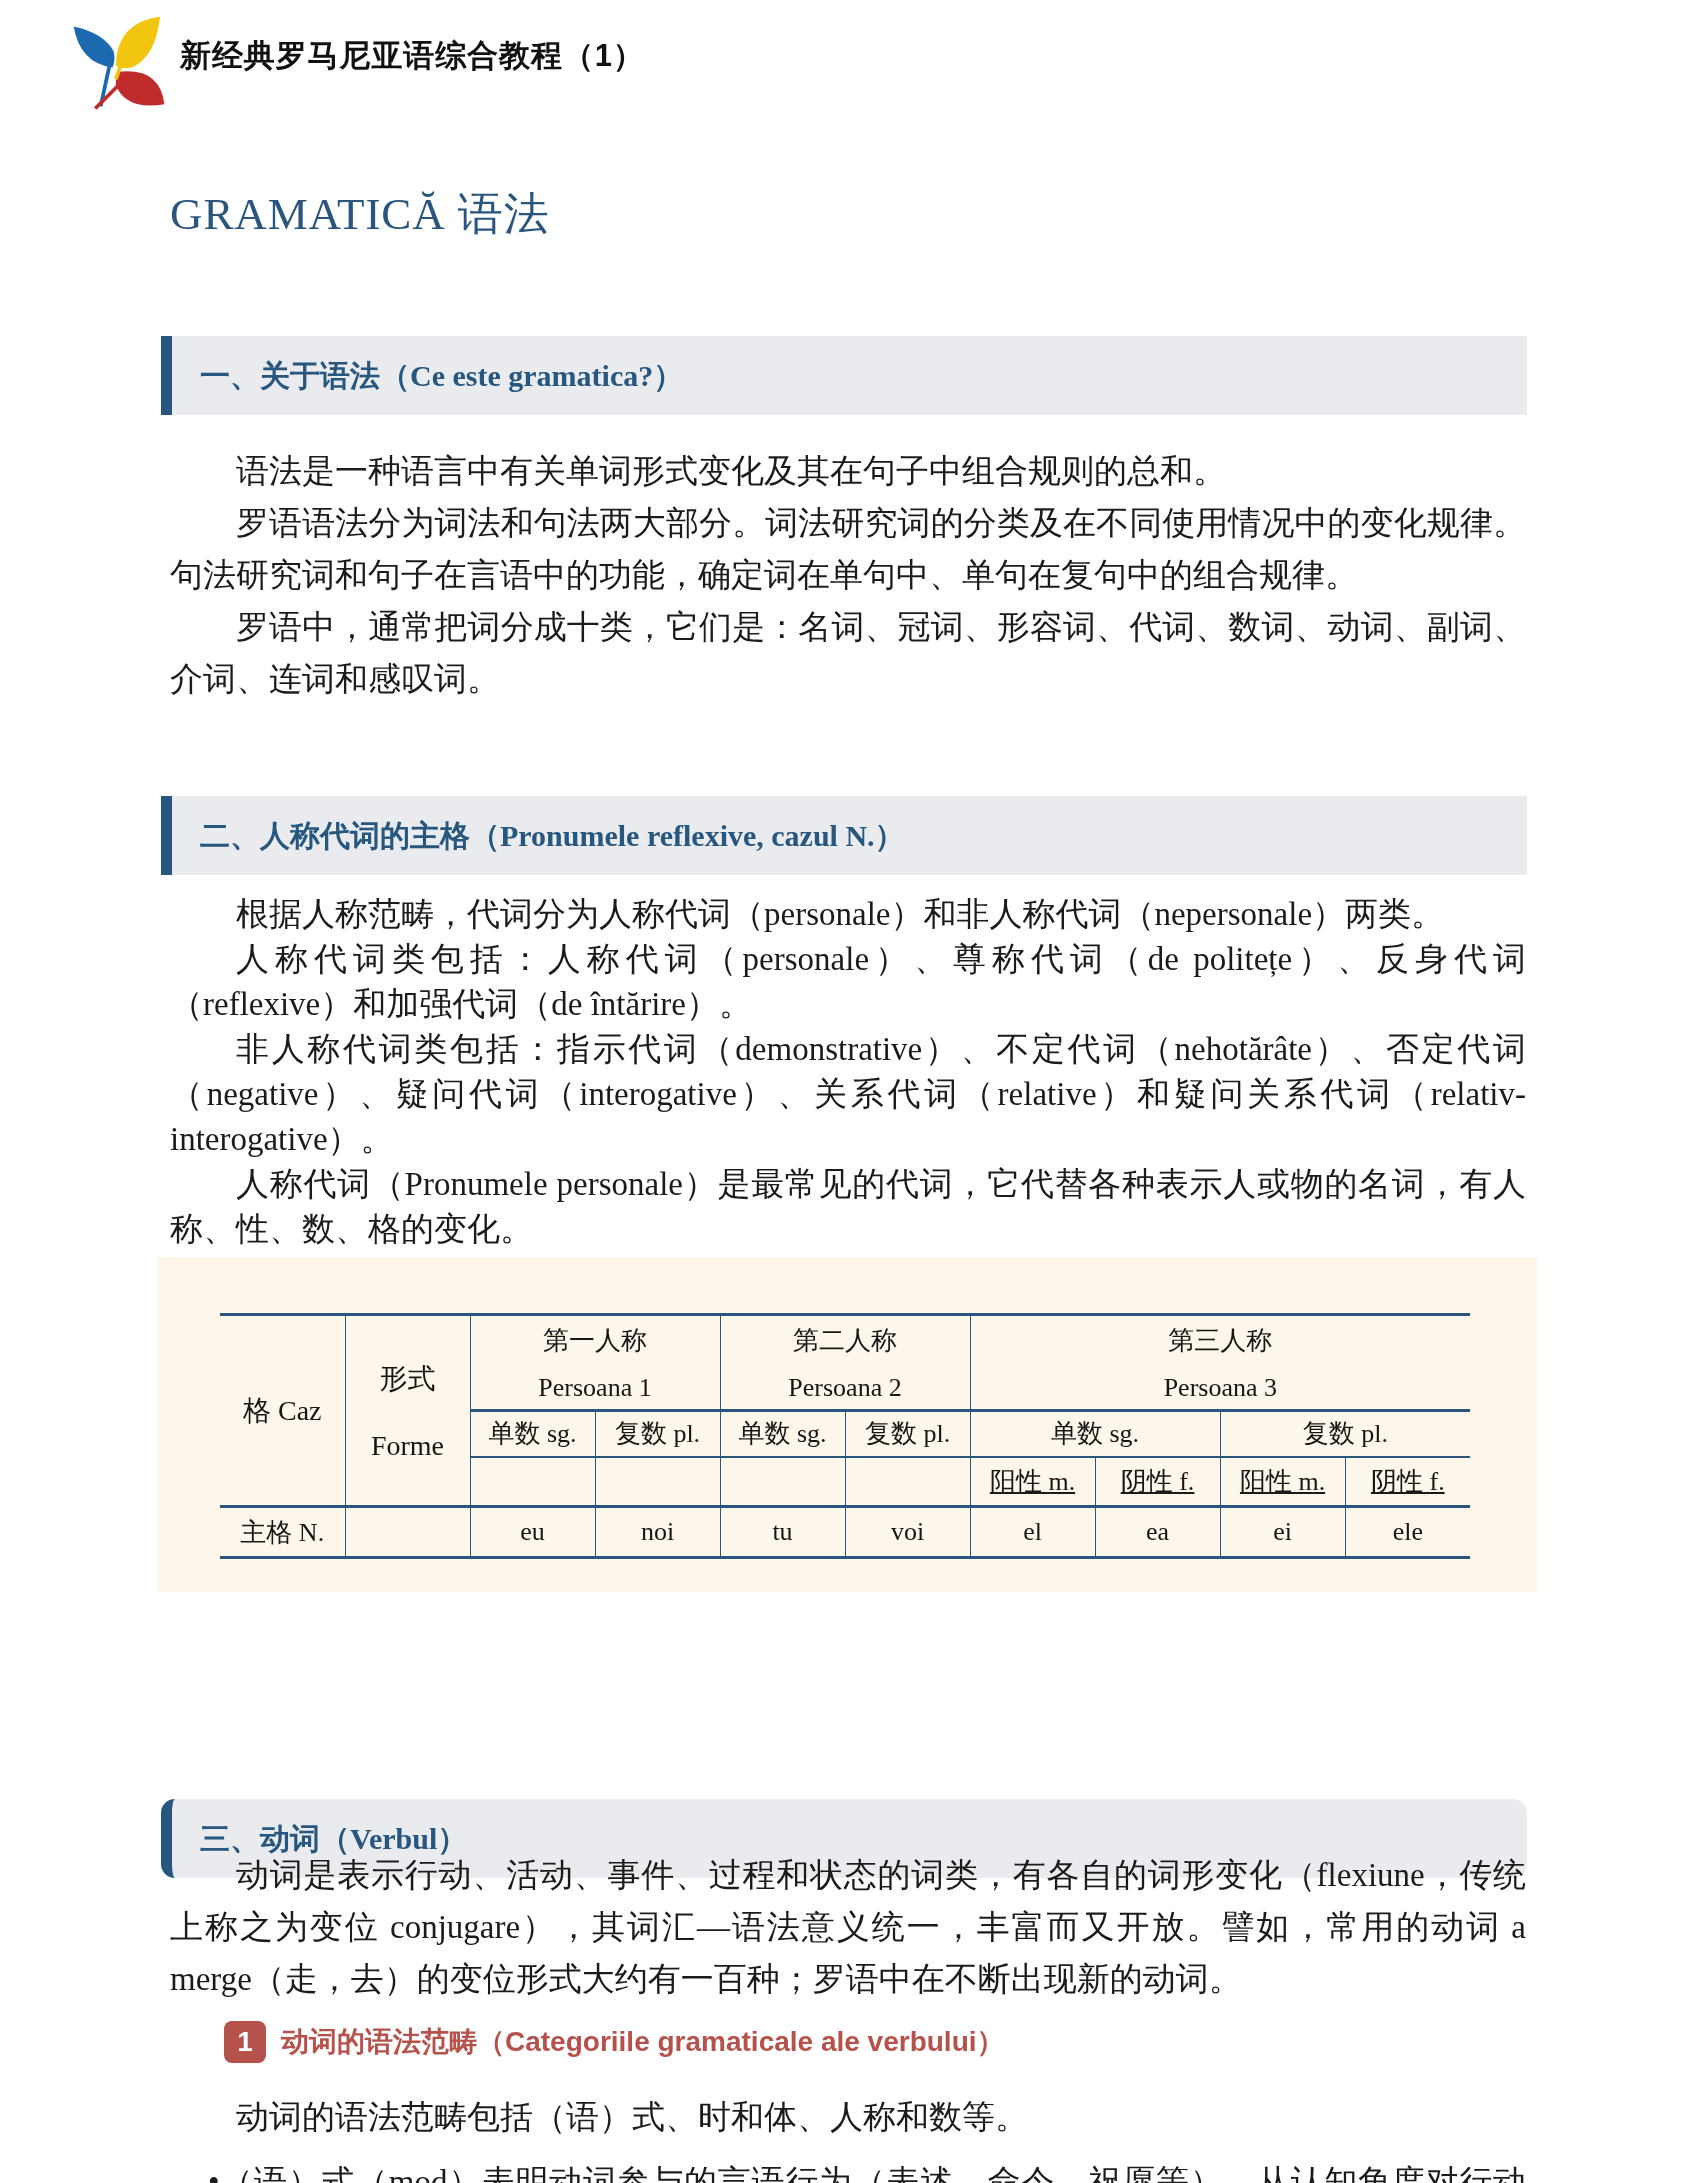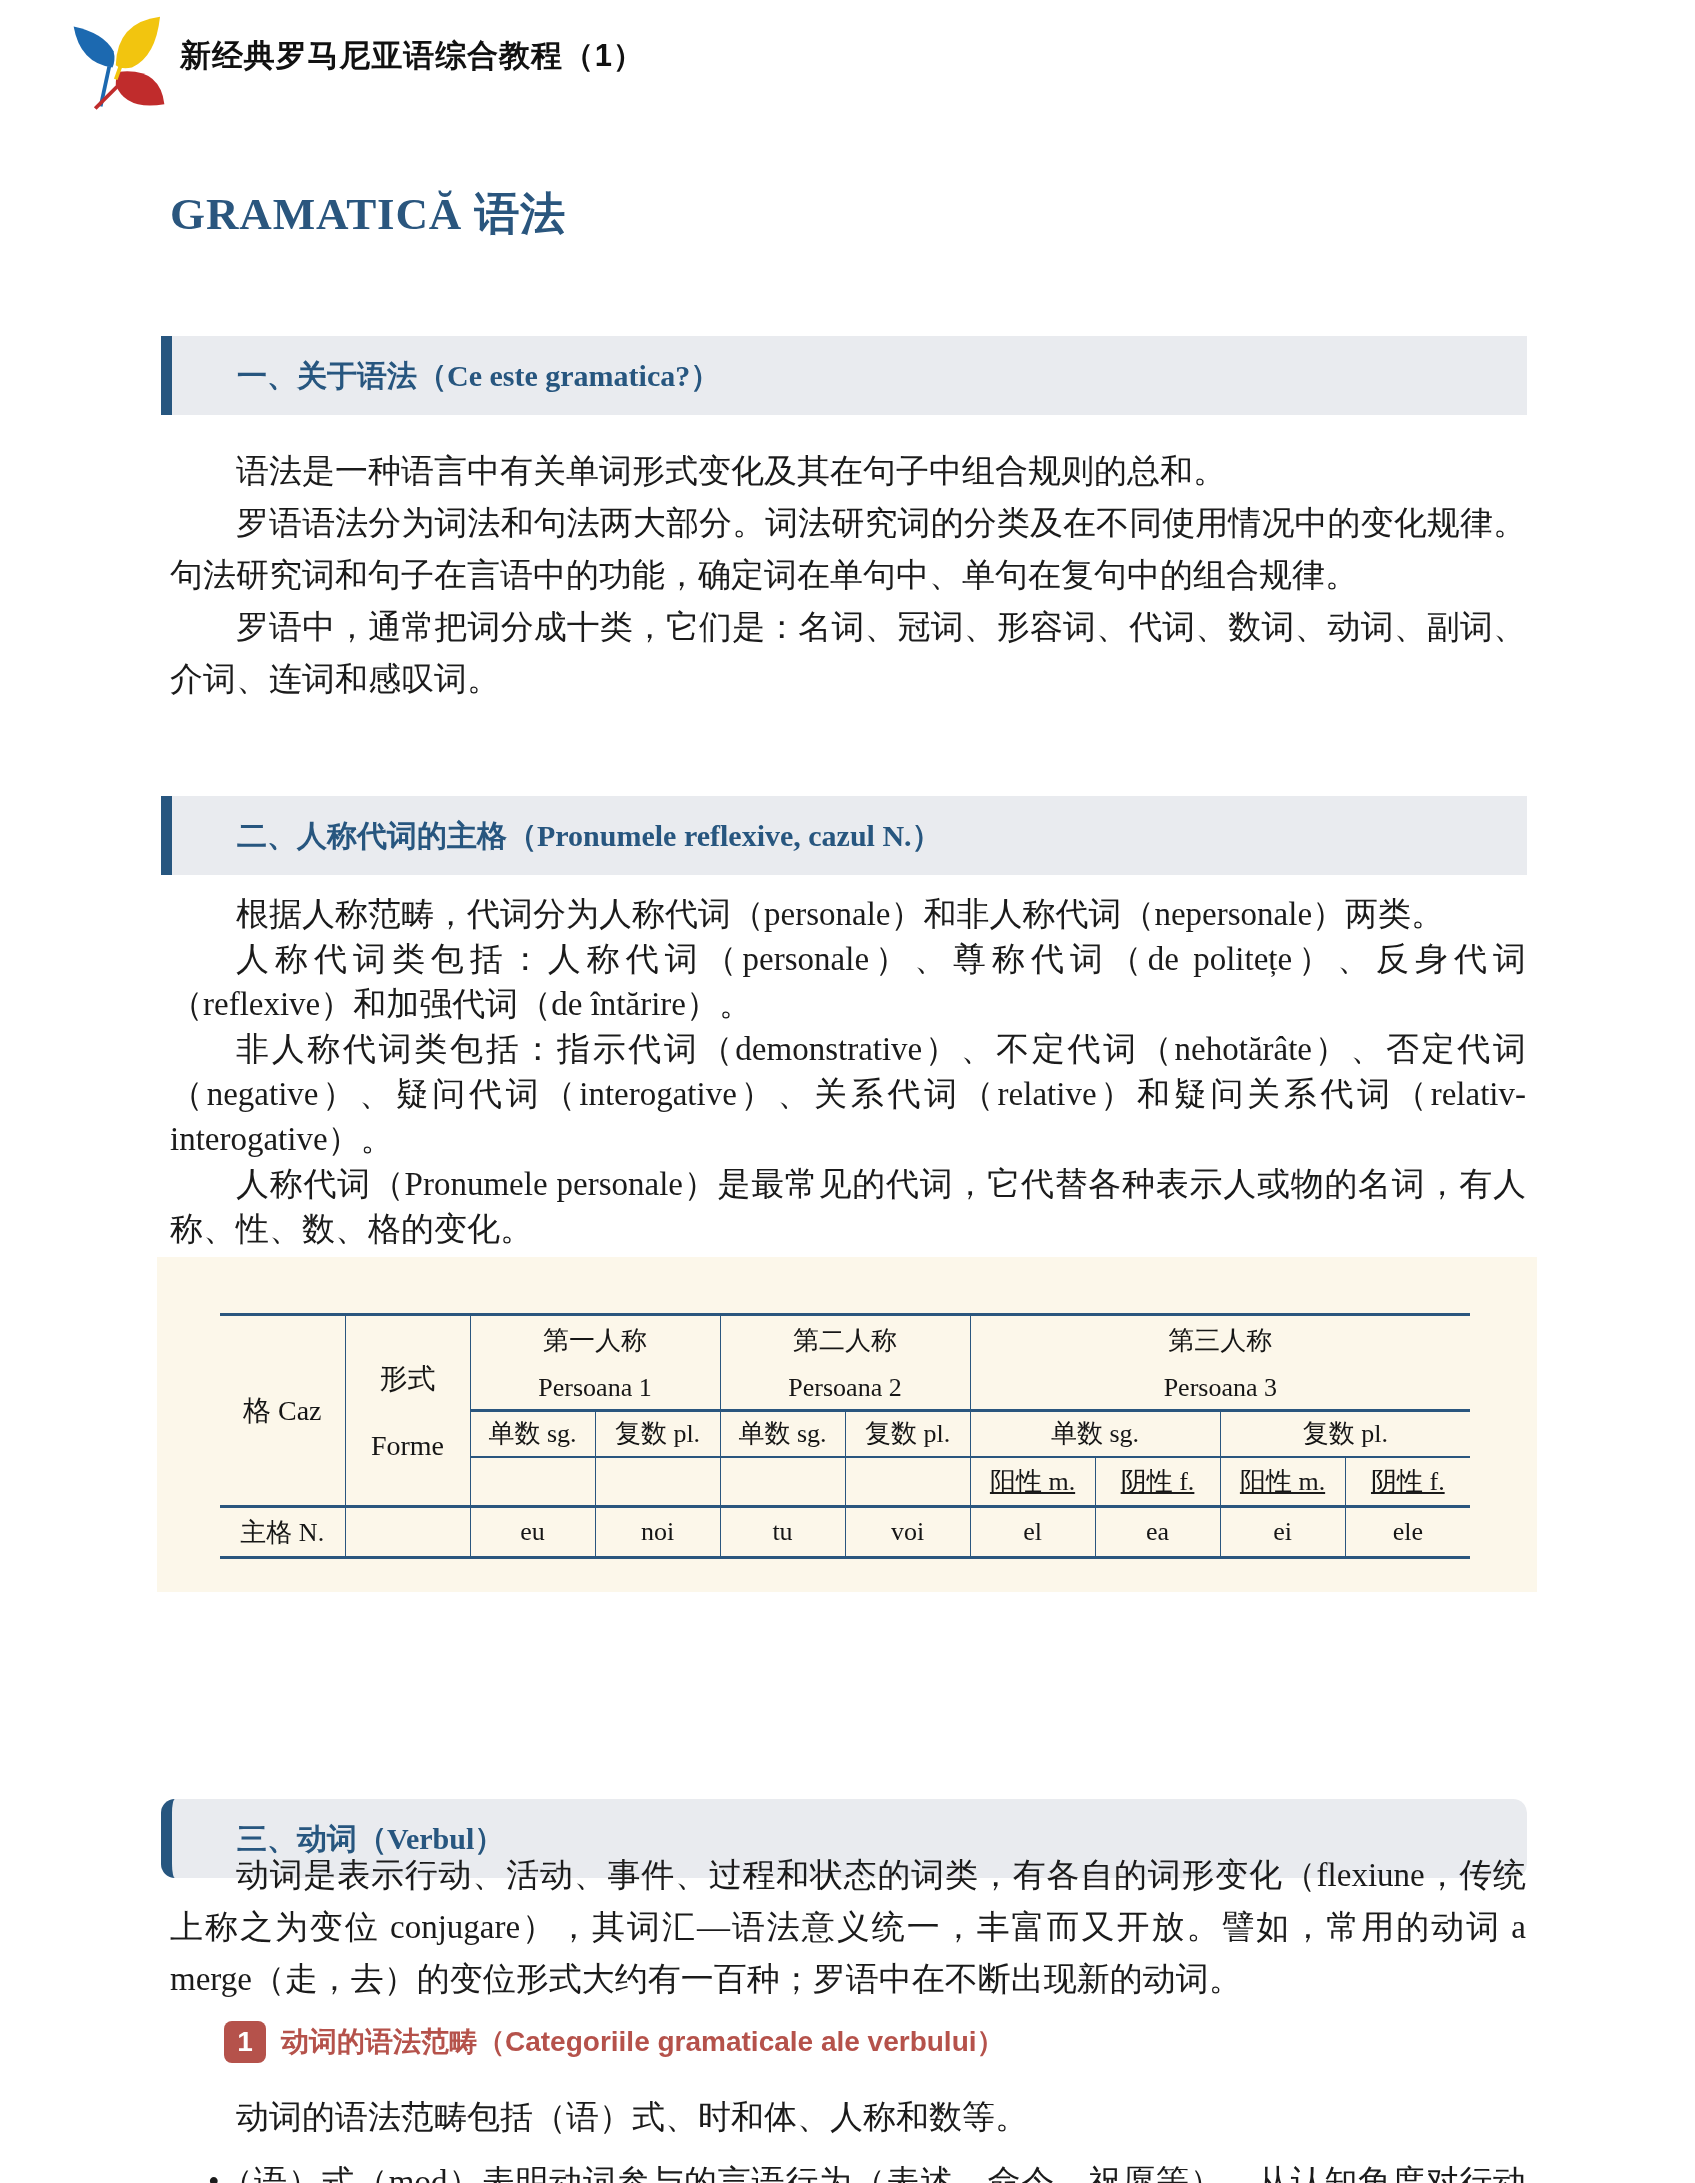--- a/index.html
+++ b/index.html
@@ -18,30 +18,30 @@
   .brand{
     position:absolute;left:180px;top:38px;
     font-family:"Liberation Sans","DejaVu Sans",sans-serif;
     font-weight:bold;font-size:31px;letter-spacing:0.9px;color:#111;
     line-height:35px;
   }
 
   
   .page-title{
     position:absolute;left:170px;top:184px;
-    font-weight:bold;font-size:45px;color:#2A567E;letter-spacing:0.9px;
+    font-weight:normal;font-size:45px;color:#2A567E;letter-spacing:0.9px;
   }
 
   
   .sec-bar{
     position:absolute;left:161px;width:1366px;height:79px;
     background:#E9EBEF;border-left:11.4px solid #27567F;box-sizing:border-box;
   }
   .sec-bar .sec-text{
-    display:block;padding-left:65px;line-height:79px;
+    display:block;padding-left:28px;line-height:79px;
     font-weight:bold;font-size:30px;color:#27567F;white-space:nowrap;
   }
   #bar1{top:336px;}
   #bar2{top:796px;}
   #bar3{top:1799px;border-radius:14px;}
 
   
   .tblock{position:absolute;left:170px;width:1356px;text-align:justify;}
   .tblock p{margin:0;text-indent:2em;font-size:33px;}
   #blockA{top:445px;}

